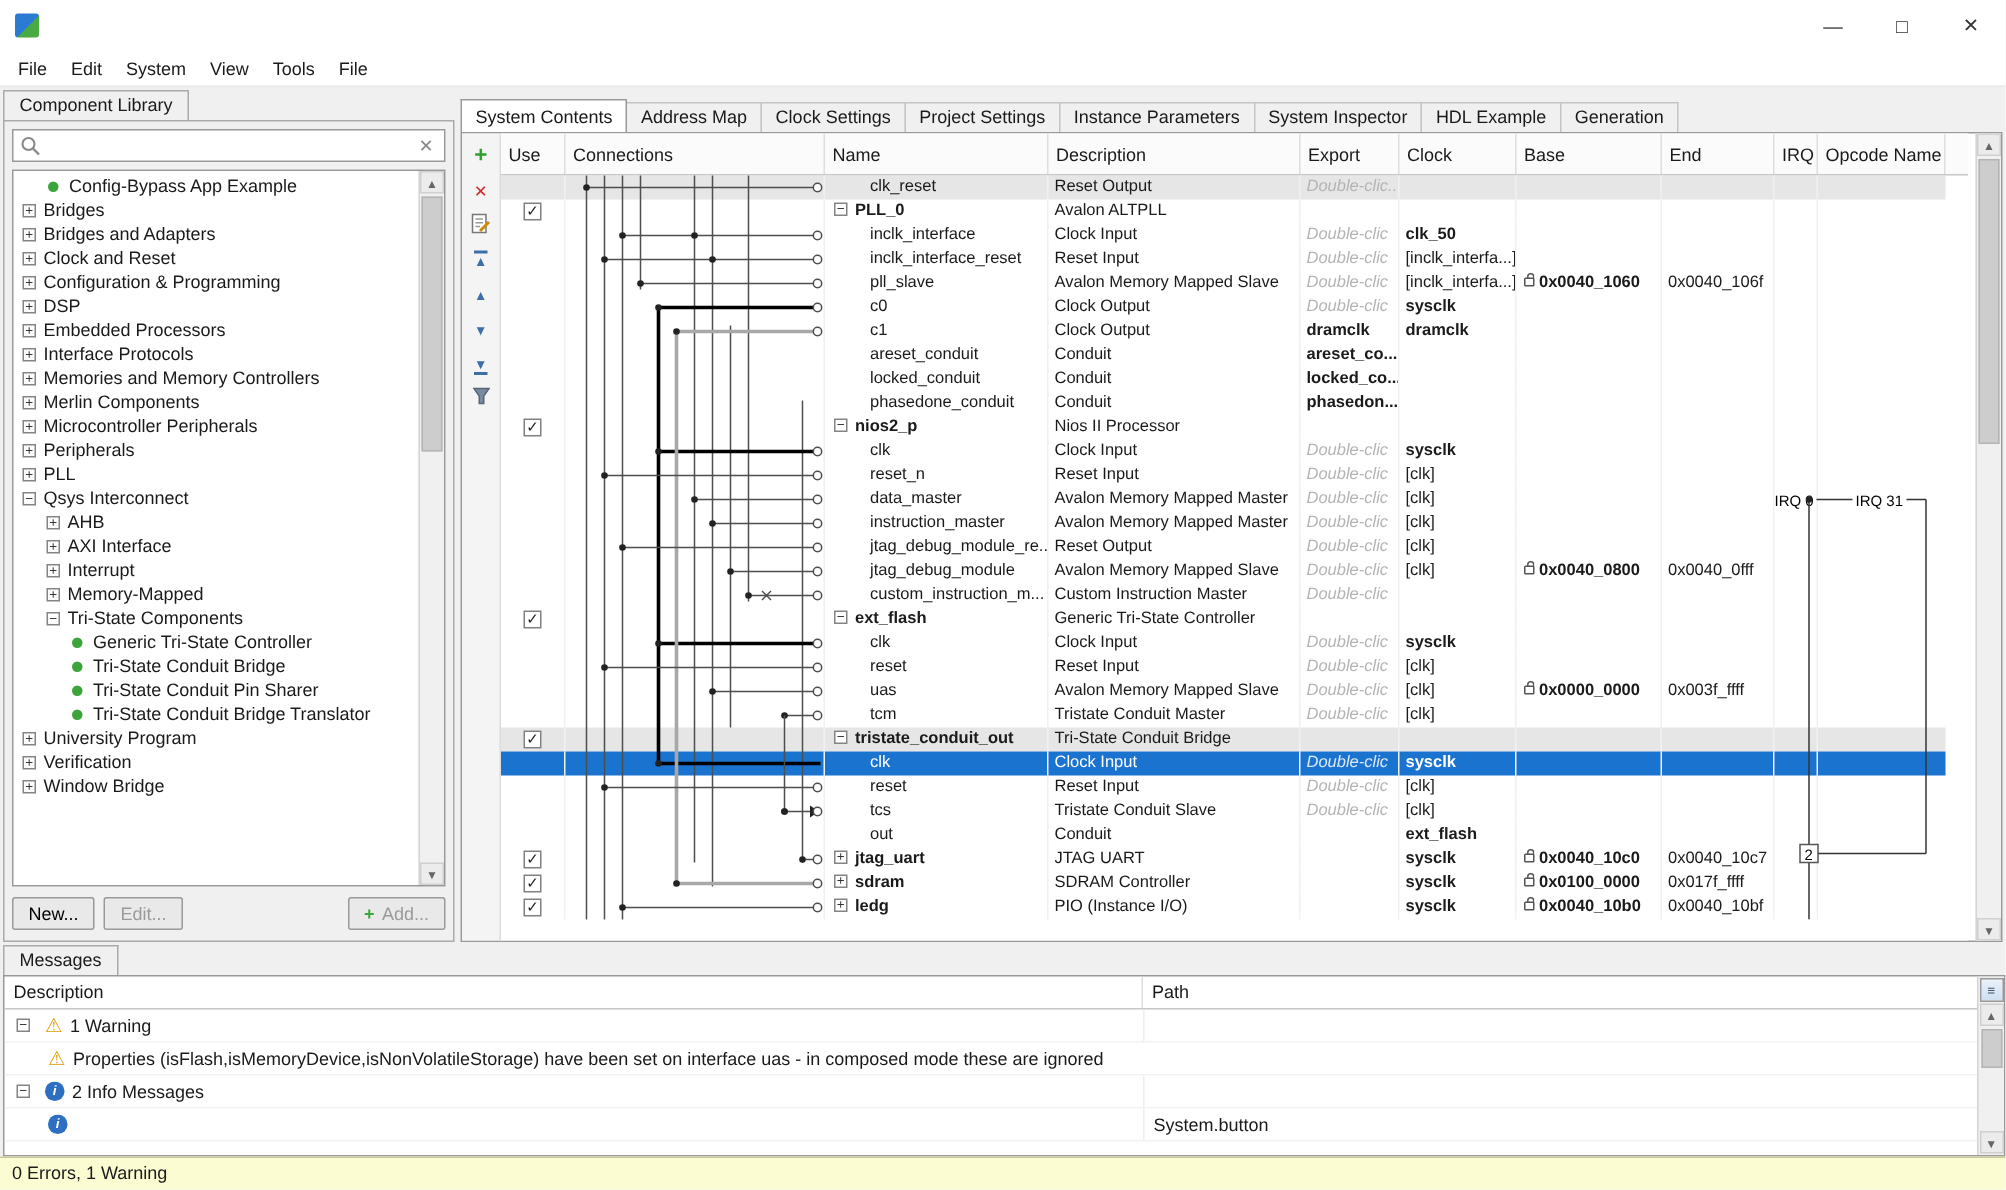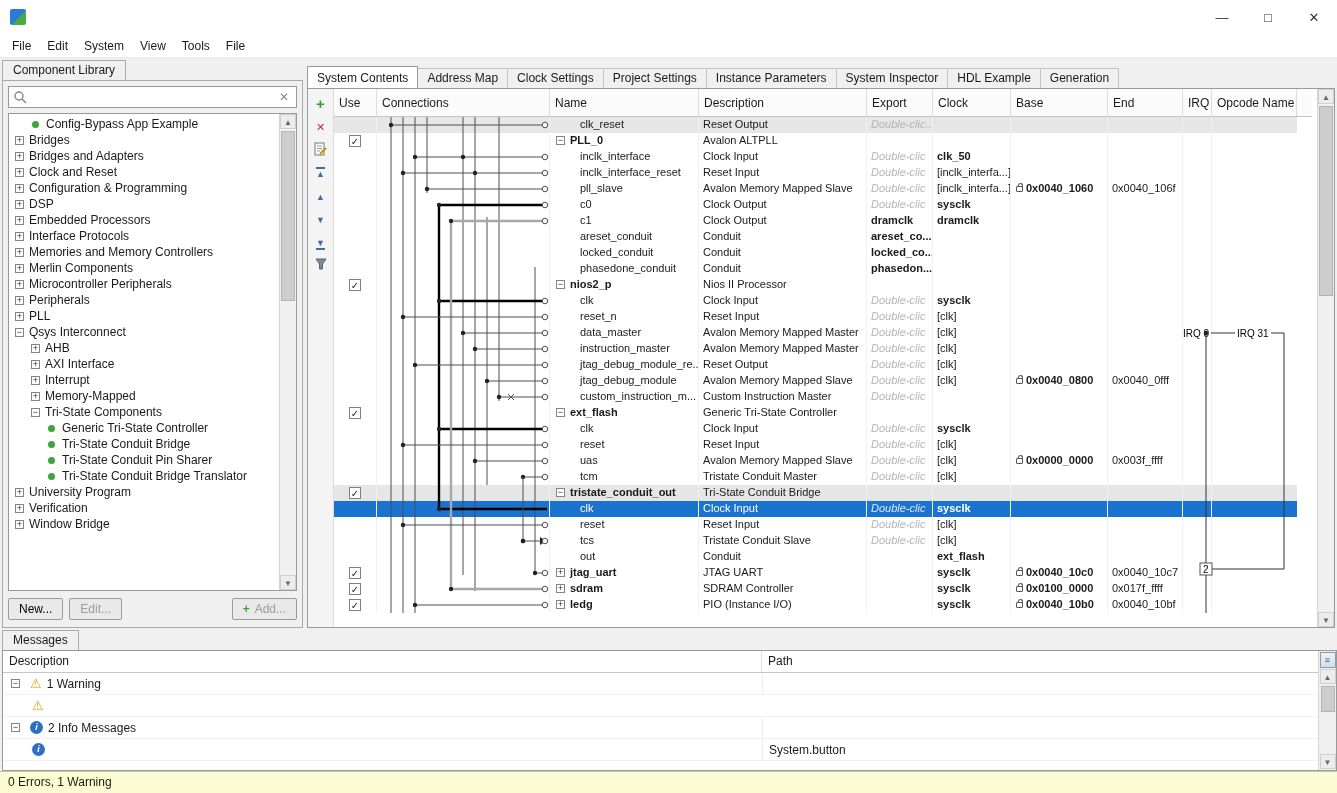--- a/index.html
+++ b/index.html
@@ -810,20 +810,21 @@
                 <span class="box9" style="margin-left:4px">−</span>
                 <span class="warnicon">⚠</span>
                 <span>1 Warning</span>
               </div>
               <div class="mpath"></div>
             </div>
             <div class="mrow">
               <div class="mdesc">
                 <span class="mindent"></span>
                 <span class="warnicon">⚠</span>
+                <span>Properties (isFlash,isMemoryDevice,isNonVolatileStorage) have been set on interface uas - in composed mode these are ignored</span>
               </div>
             </div>
             <div class="mrow">
               <div class="mdesc">
                 <span class="box9" style="margin-left:4px">−</span>
                 <span class="infoicon">i</span>
                 <span>2 Info Messages</span>
               </div>
               <div class="mpath"></div>
             </div>

